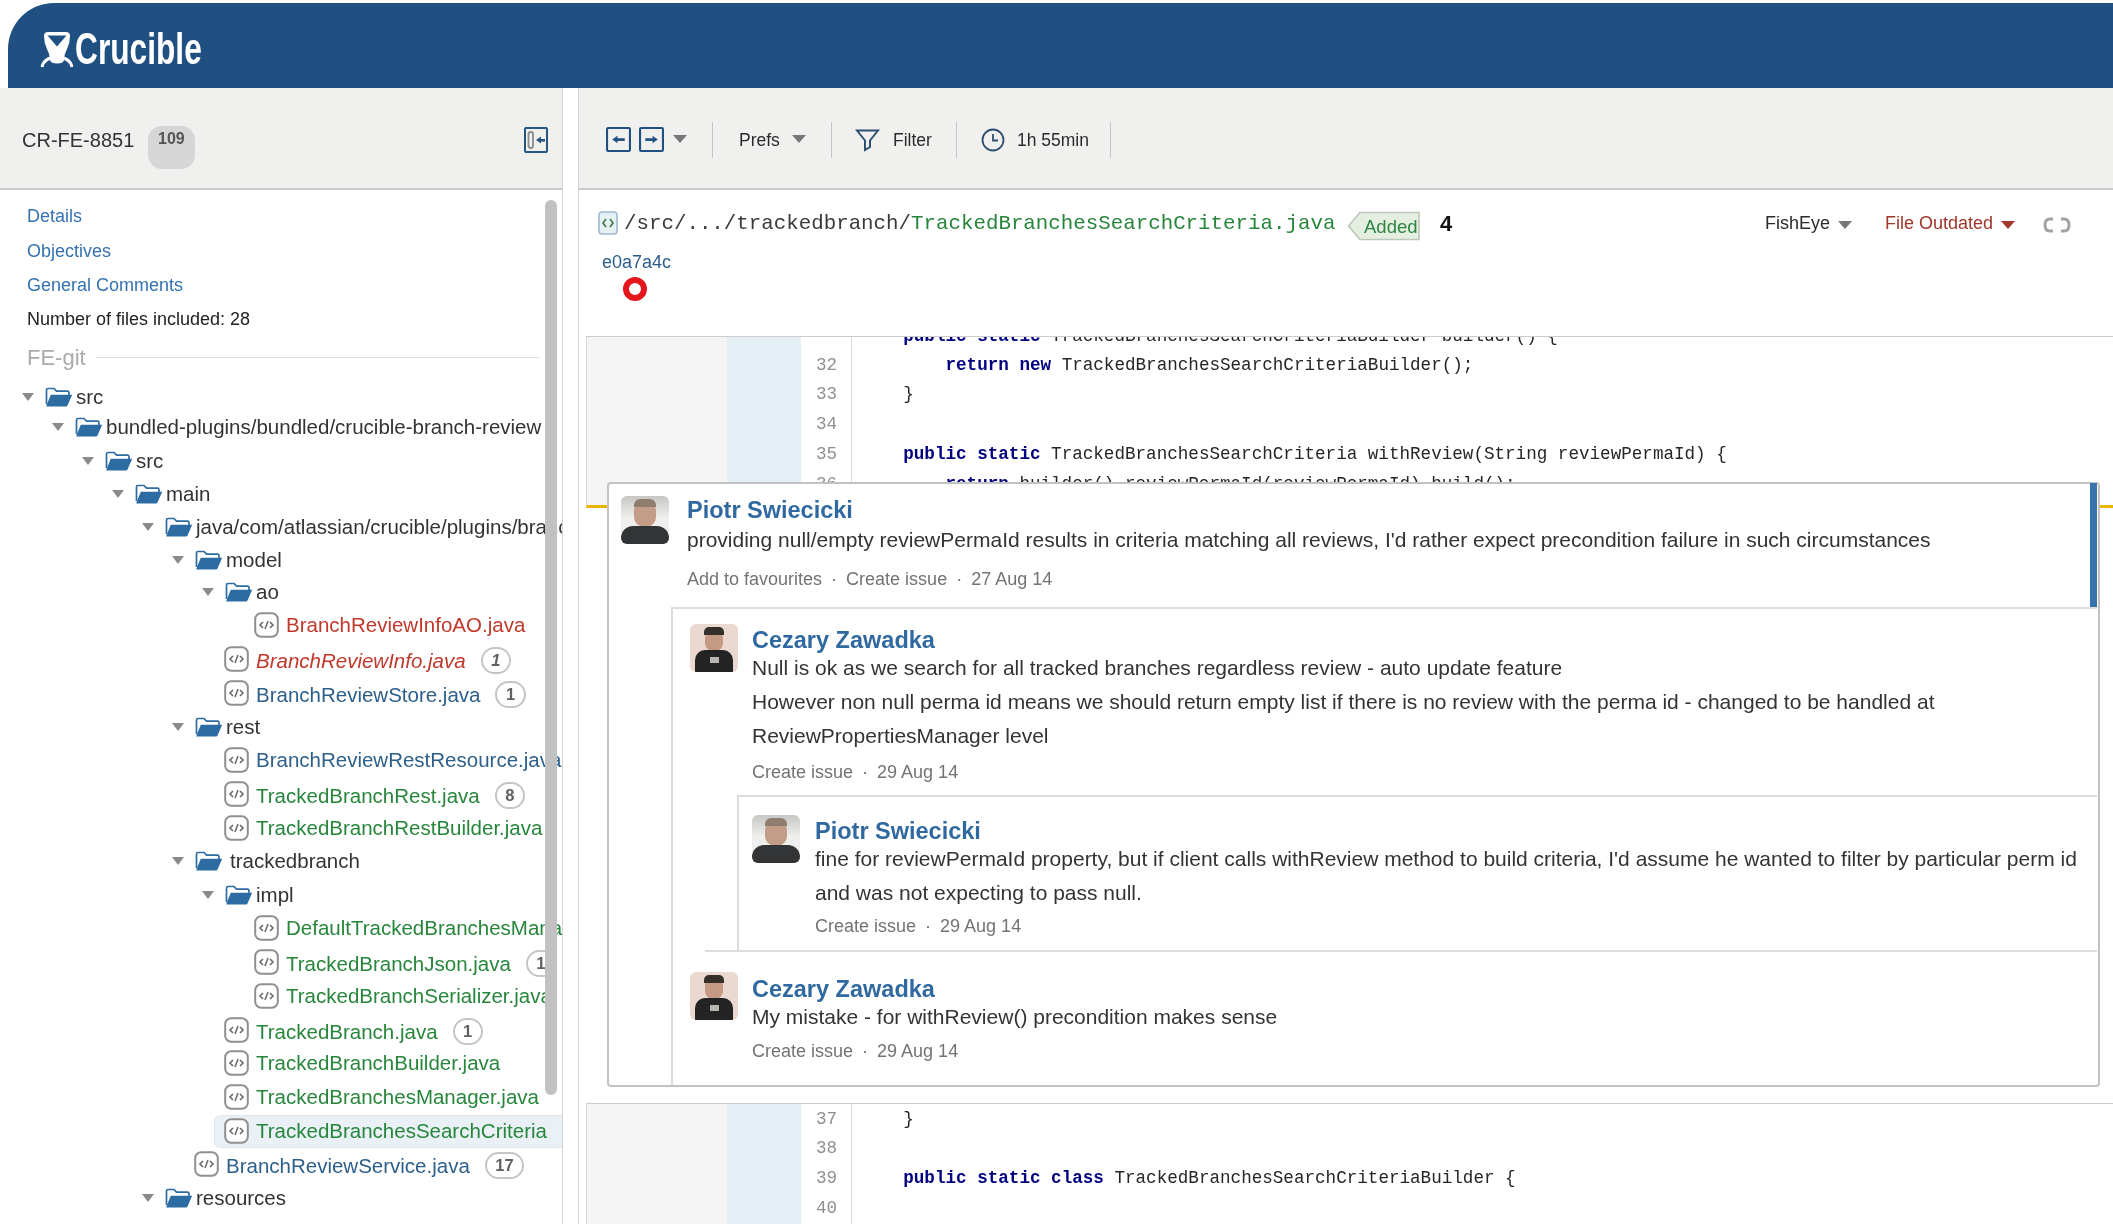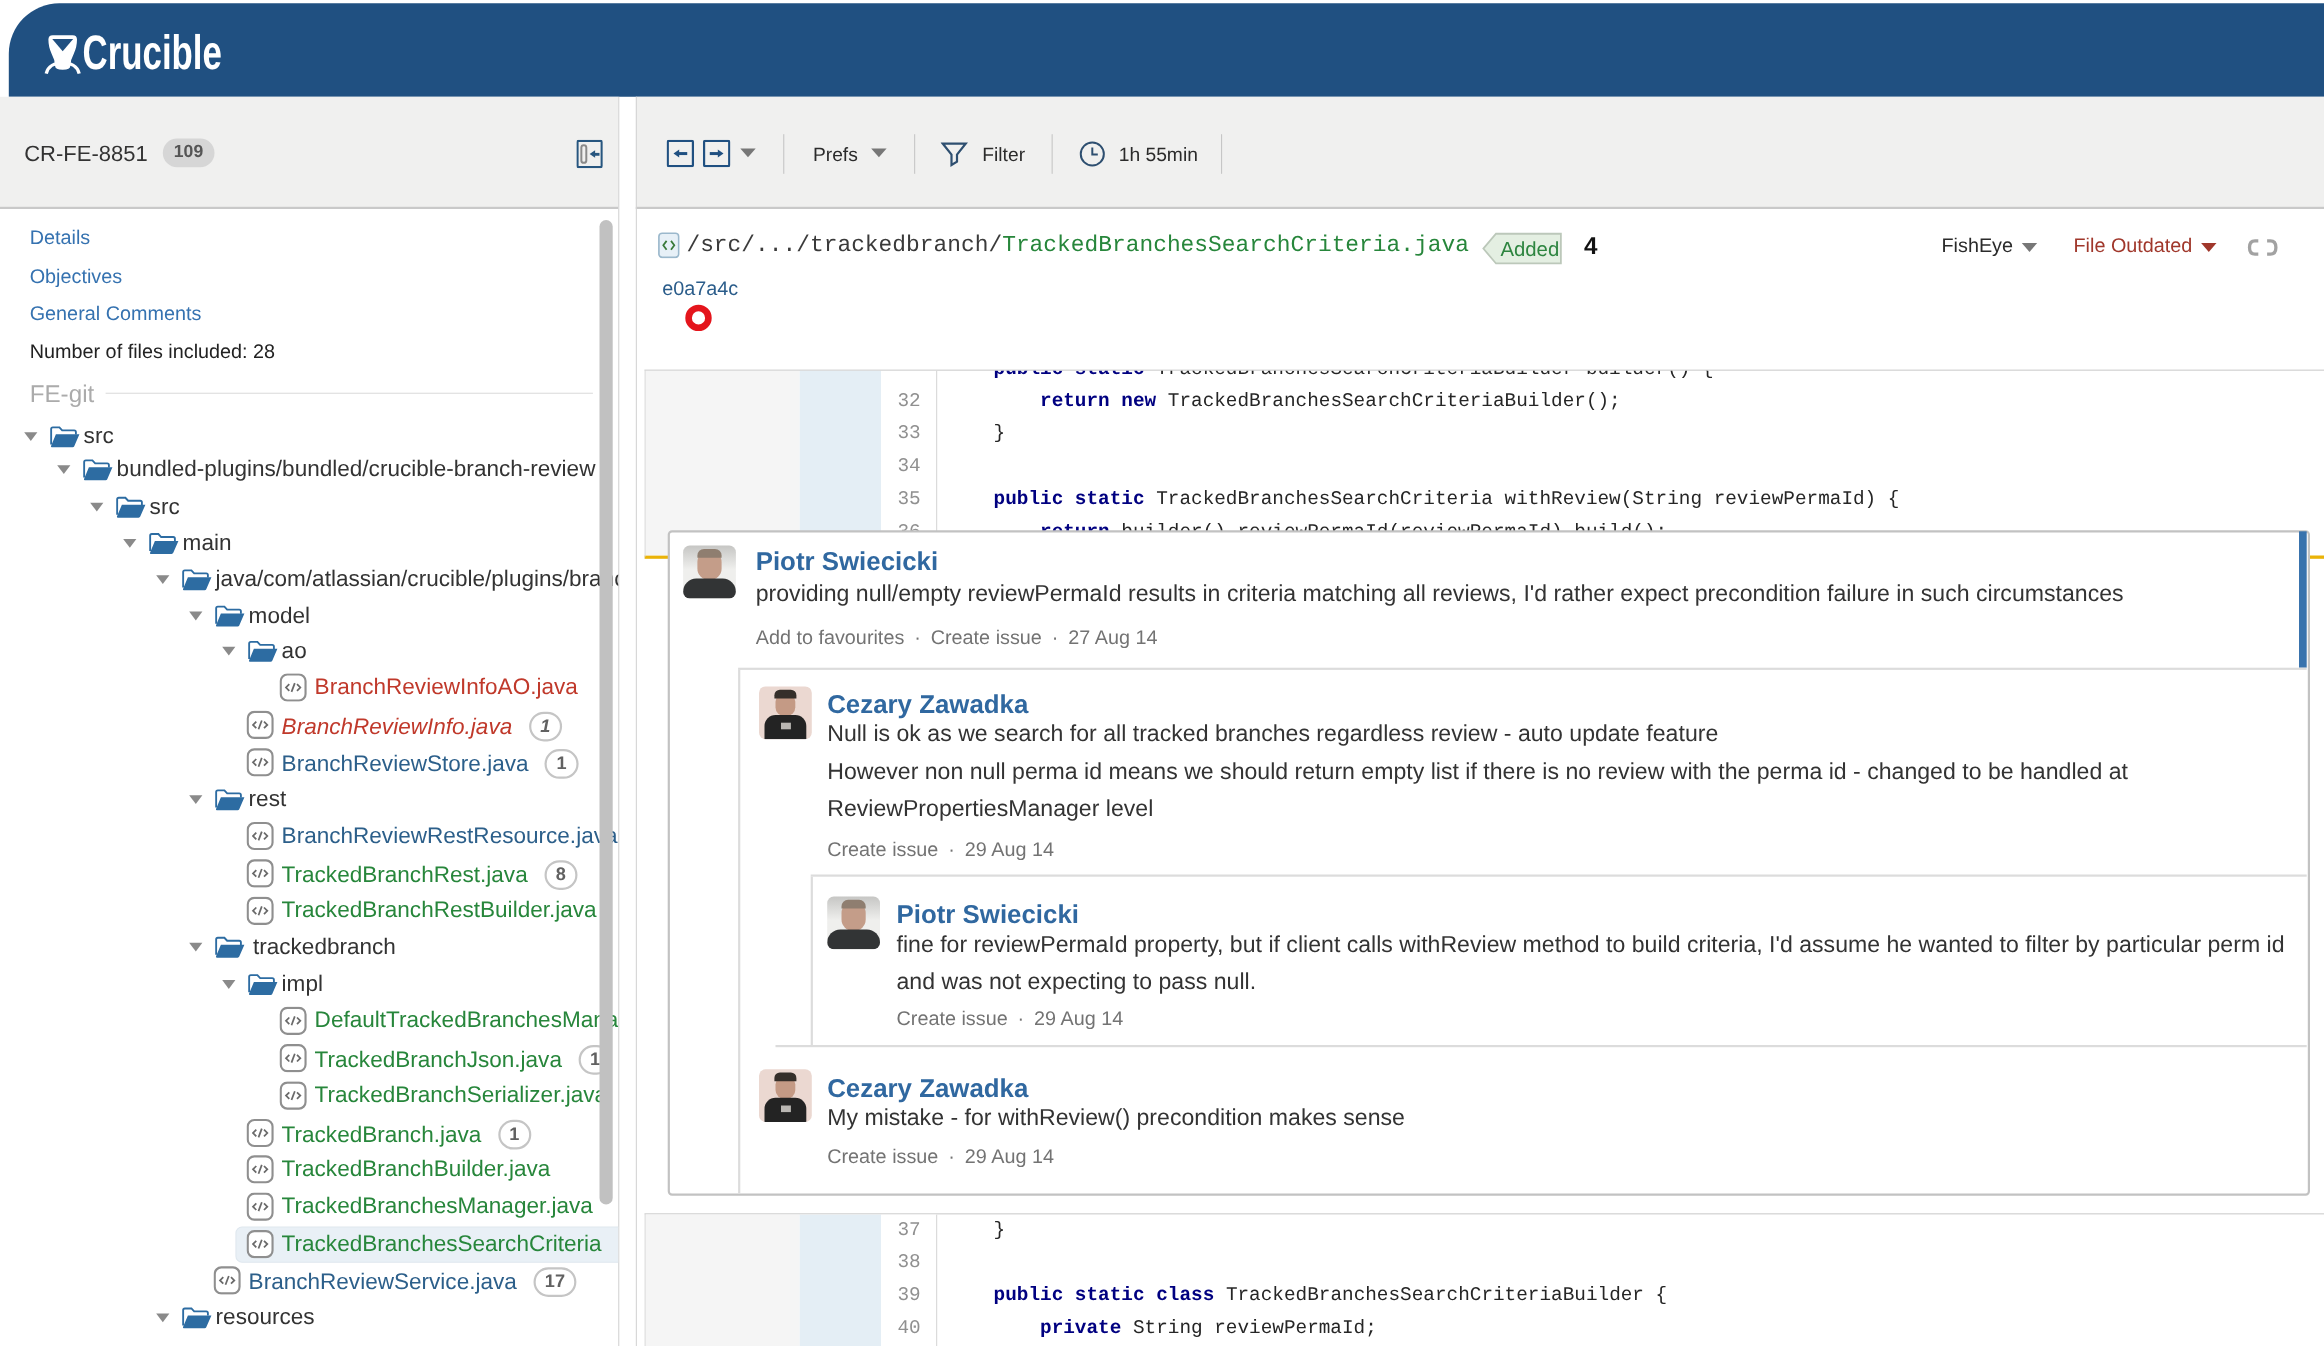--- a/index.html
+++ b/index.html
@@ -25,21 +25,21 @@
  <path d="M7.5,6.5 L26.5,6.5 L17,17.5 Z" fill="#205081"></path>
 </svg>
 <div class="a nw" style="left:75px;top:24px;font-size:44px;font-weight:bold;color:#ffffff;transform:scaleX(0.72);transform-origin:0 0;letter-spacing:0px;">Crucible</div>
 
 <div class="a" style="left:0;top:88px;width:562px;height:100px;background:#f0f0ef;border-bottom:2px solid #c9c9c9;"></div>
 <div class="a" style="left:578px;top:88px;right:0;height:100px;background:#f0f0ef;border-bottom:2px solid #c9c9c9;"></div>
 <div class="a" style="left:562px;top:88px;width:1px;bottom:0;background:#d4d4d4;"></div>
 <div class="a" style="left:578px;top:88px;width:1px;bottom:0;background:#d4d4d4;"></div>
 
 <div class="a nw" style="left:22px;top:129px;font-size:20px;color:#333;">CR-FE-8851</div>
-<div class="a nw" style="left:148px;top:126px;height:26px;line-height:26px;padding:0 10px;background:#d6d6d6;border-radius:14px;font-size:16px;font-weight:bold;color:#555;">109</div>
+<div class="a nw" style="left:148px;top:126px;height:43px;line-height:26px;padding:0 10px;background:#d6d6d6;border-radius:14px;font-size:16px;font-weight:bold;color:#555;">109</div>
 <svg class="a" style="left:524px;top:127px;" width="24" height="26" viewBox="0 0 24 26">
  <rect x="1" y="1" width="22" height="24" fill="none" stroke="#27567f" stroke-width="2" rx="1"></rect>
  <rect x="4.5" y="5" width="4.5" height="16" fill="none" stroke="#8a8a8a" stroke-width="1.8" rx="2.2"></rect>
  <path d="M12,13 L17,9.5 L17,16.5 Z" fill="#27567f"></path>
  <rect x="16" y="12" width="5" height="2.6" fill="#27567f"></rect>
 </svg>
 
 <svg class="a" style="left:606px;top:127px;" width="25" height="25" viewBox="0 0 24 24">
     <rect x="1" y="1" width="22" height="22" fill="none" stroke="#205081" stroke-width="2" rx="1"></rect>
     <path d="M6,12 L11,8.5 L11,15.5 Z" fill="#205081"></path>
@@ -287,21 +287,20 @@
 <div class="a" style="left:140px;top:0;bottom:0;width:74px;background:#e4eef5;"></div>
 <div class="a" style="left:214px;top:0;bottom:0;width:50px;background:#fff;"></div>
 <div class="a" style="left:264px;top:0;bottom:0;width:1px;background:#d8d8d8;"></div>
 <div class="a nw mono" style="left:164px;top:0px;width:86px;height:30px;line-height:30px;font-size:17.6px;color:#909090;text-align:right;">37</div>
 <div class="a nw mono" style="left:274px;top:0px;height:30px;line-height:30px;font-size:17.6px;color:#262626;">&nbsp;&nbsp;&nbsp;&nbsp;}</div>
 <div class="a nw mono" style="left:164px;top:29px;width:86px;height:30px;line-height:30px;font-size:17.6px;color:#909090;text-align:right;">38</div>
 <div class="a nw mono" style="left:274px;top:29px;height:30px;line-height:30px;font-size:17.6px;color:#262626;"></div>
 <div class="a nw mono" style="left:164px;top:59px;width:86px;height:30px;line-height:30px;font-size:17.6px;color:#909090;text-align:right;">39</div>
 <div class="a nw mono" style="left:274px;top:59px;height:30px;line-height:30px;font-size:17.6px;color:#262626;">&nbsp;&nbsp;&nbsp;&nbsp;<span class="kw">public</span> <span class="kw">static</span> <span class="kw">class</span> TrackedBranchesSearchCriteriaBuilder {</div>
 <div class="a nw mono" style="left:164px;top:89px;width:86px;height:30px;line-height:30px;font-size:17.6px;color:#909090;text-align:right;">40</div>
-<div class="a nw mono" style="left:274px;top:89px;height:30px;line-height:30px;font-size:17.6px;color:#262626;">&nbsp;&nbsp;&nbsp;&nbsp;&nbsp;&nbsp;&nbsp;&nbsp;<span class="kw">private</span> String reviewPermaId;</div>
 </div>
 <div class="a" style="left:607px;top:482px;width:1489px;height:601px;border:2px solid #c2c2c2;border-radius:4px;background:#fff;"></div>
 <div class="a" style="left:2090px;top:483px;width:7px;height:124px;background:#3973ad;"></div>
 <div class="a" style="left:621px;top:496px;width:48px;height:48px;border-radius:6px;overflow:hidden;background:linear-gradient(#c6c6c4,#efefed 45%);">
     <div class="a" style="left:13px;top:5px;width:22px;height:26px;border-radius:10px;background:#c49d89;"></div>
     <div class="a" style="left:13px;top:3px;width:22px;height:8px;border-radius:6px 6px 0 0;background:#8f7e70;"></div>
     <div class="a" style="left:0px;top:30px;width:48px;height:18px;border-radius:12px 12px 0 0;background:#323435;"></div>
   </div>
 <div class="a nw cname" style="left:687px;top:497px;">Piotr Swiecicki</div>
 <div class="a nw cbody" style="left:687px;top:528px;">providing null/empty reviewPermaId results in criteria matching all reviews, I'd rather expect precondition failure in such circumstances</div>

